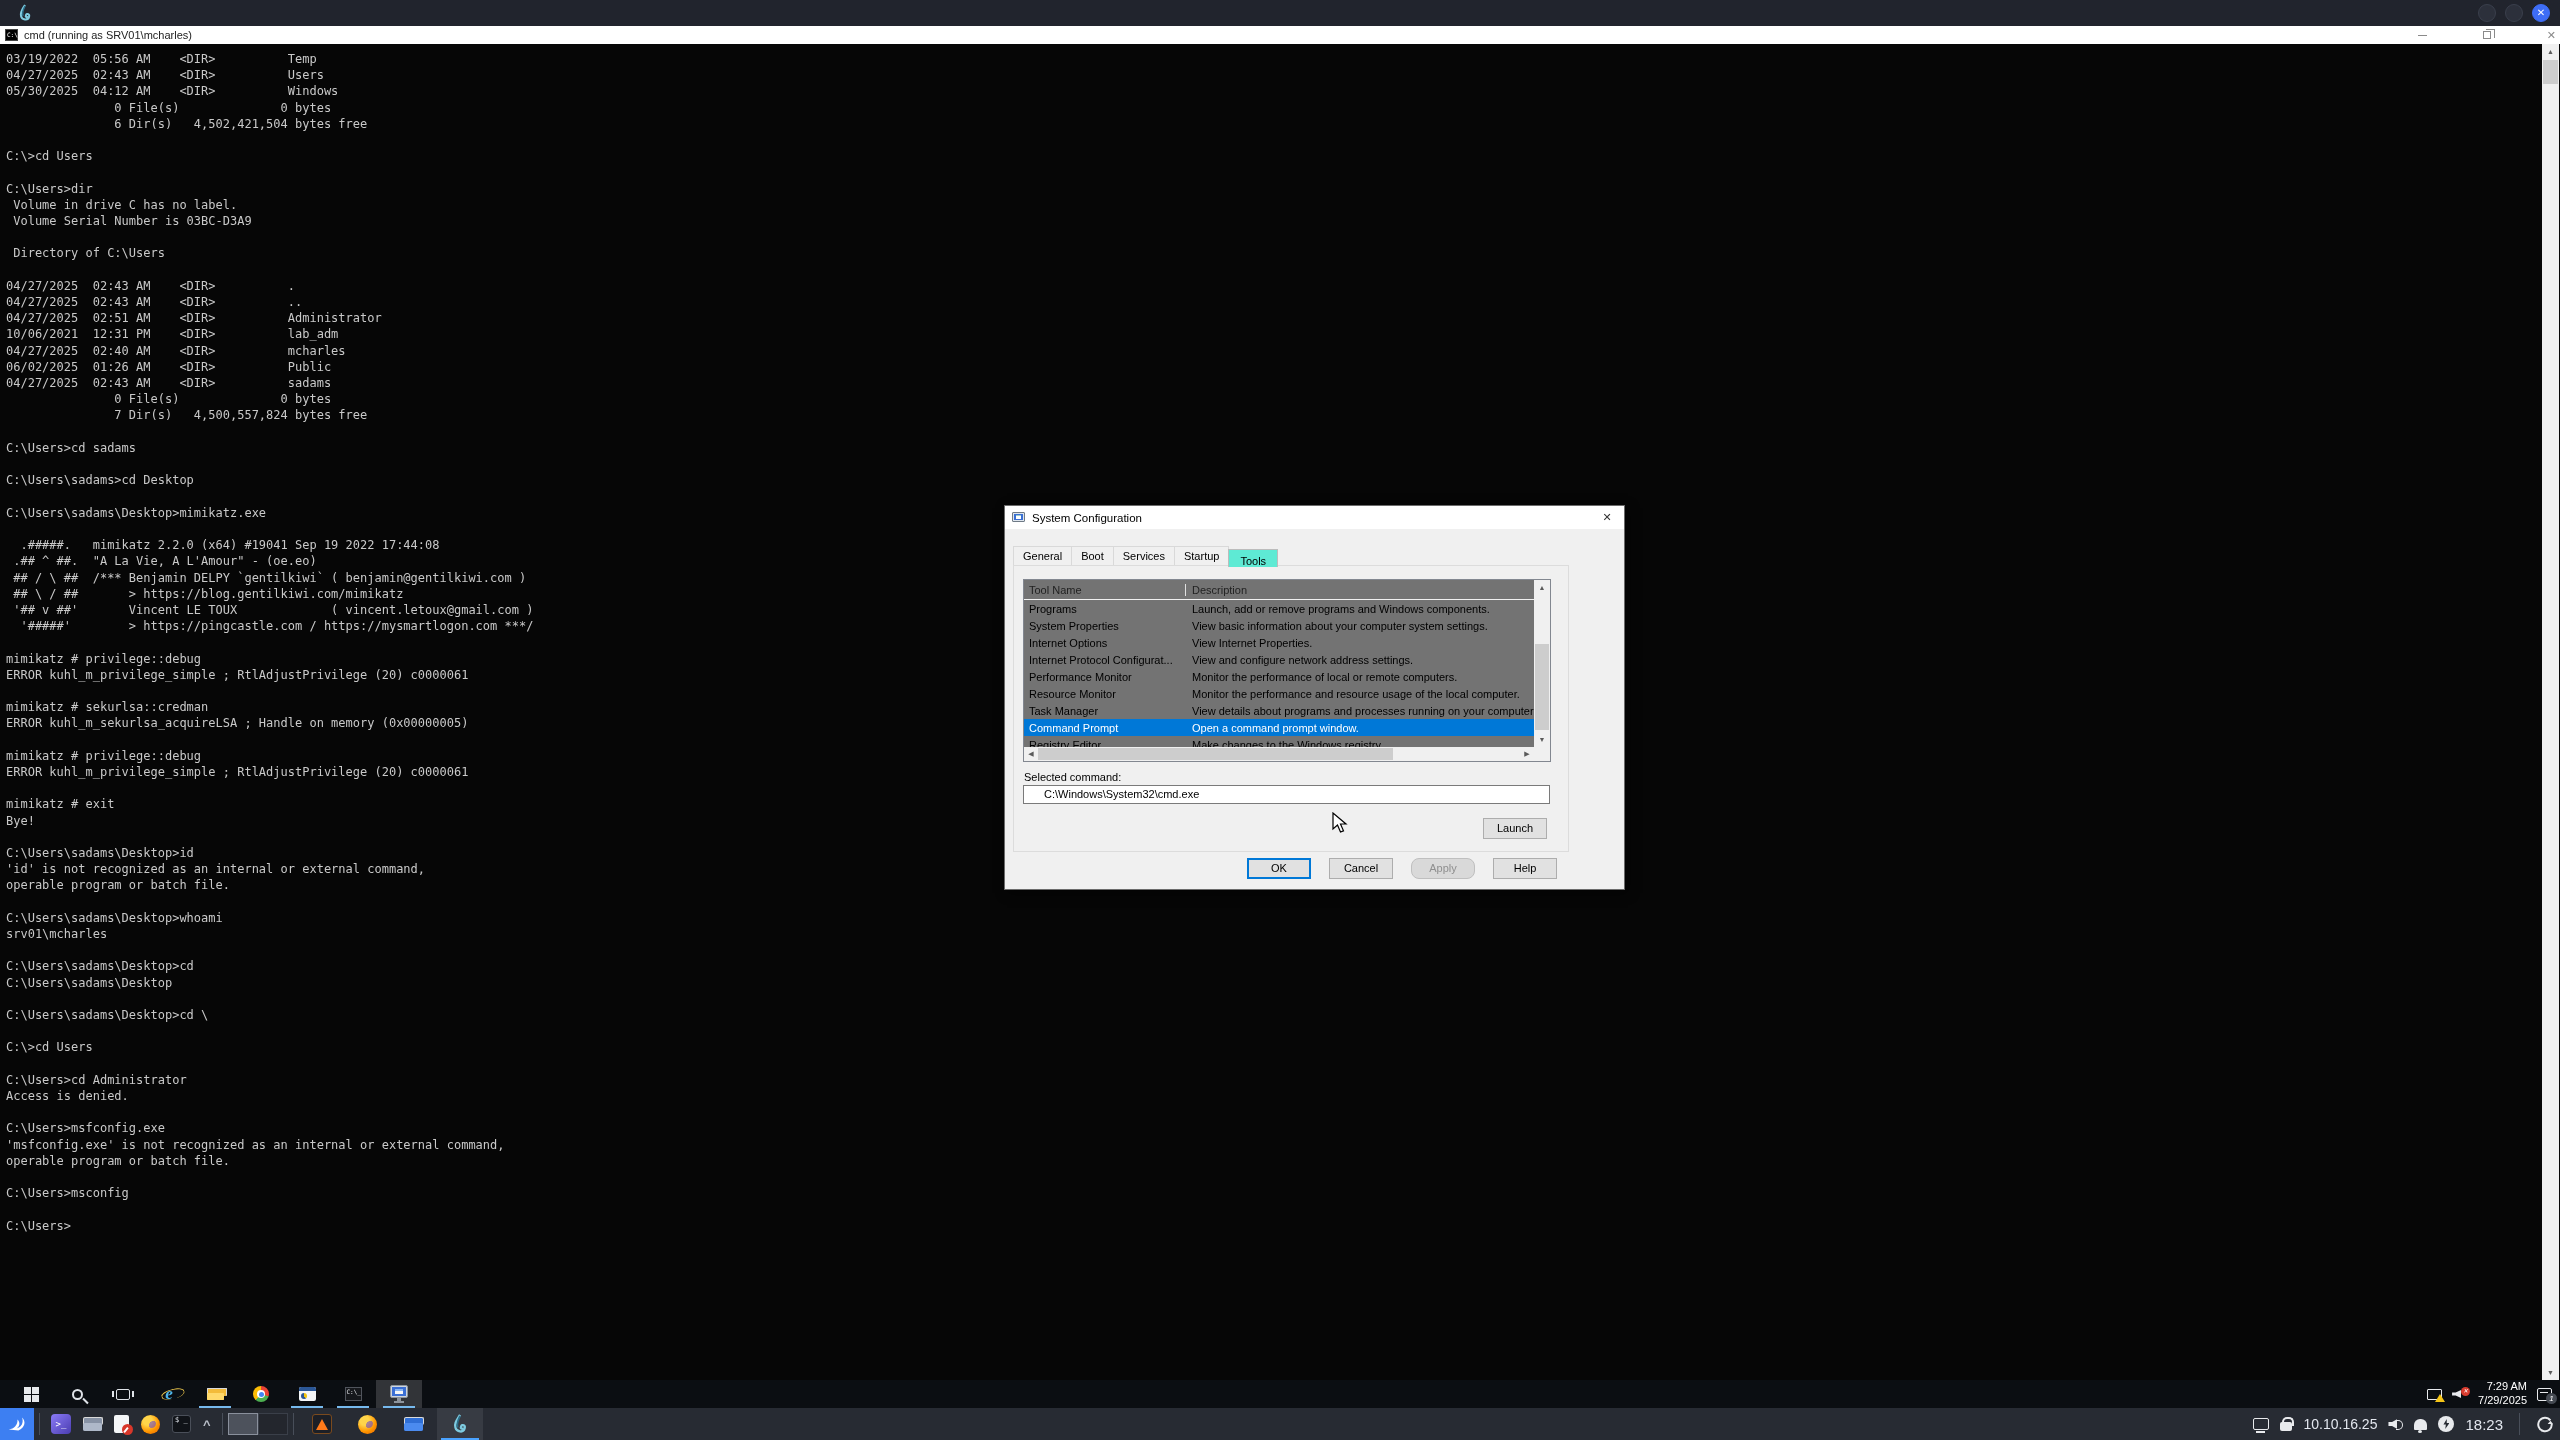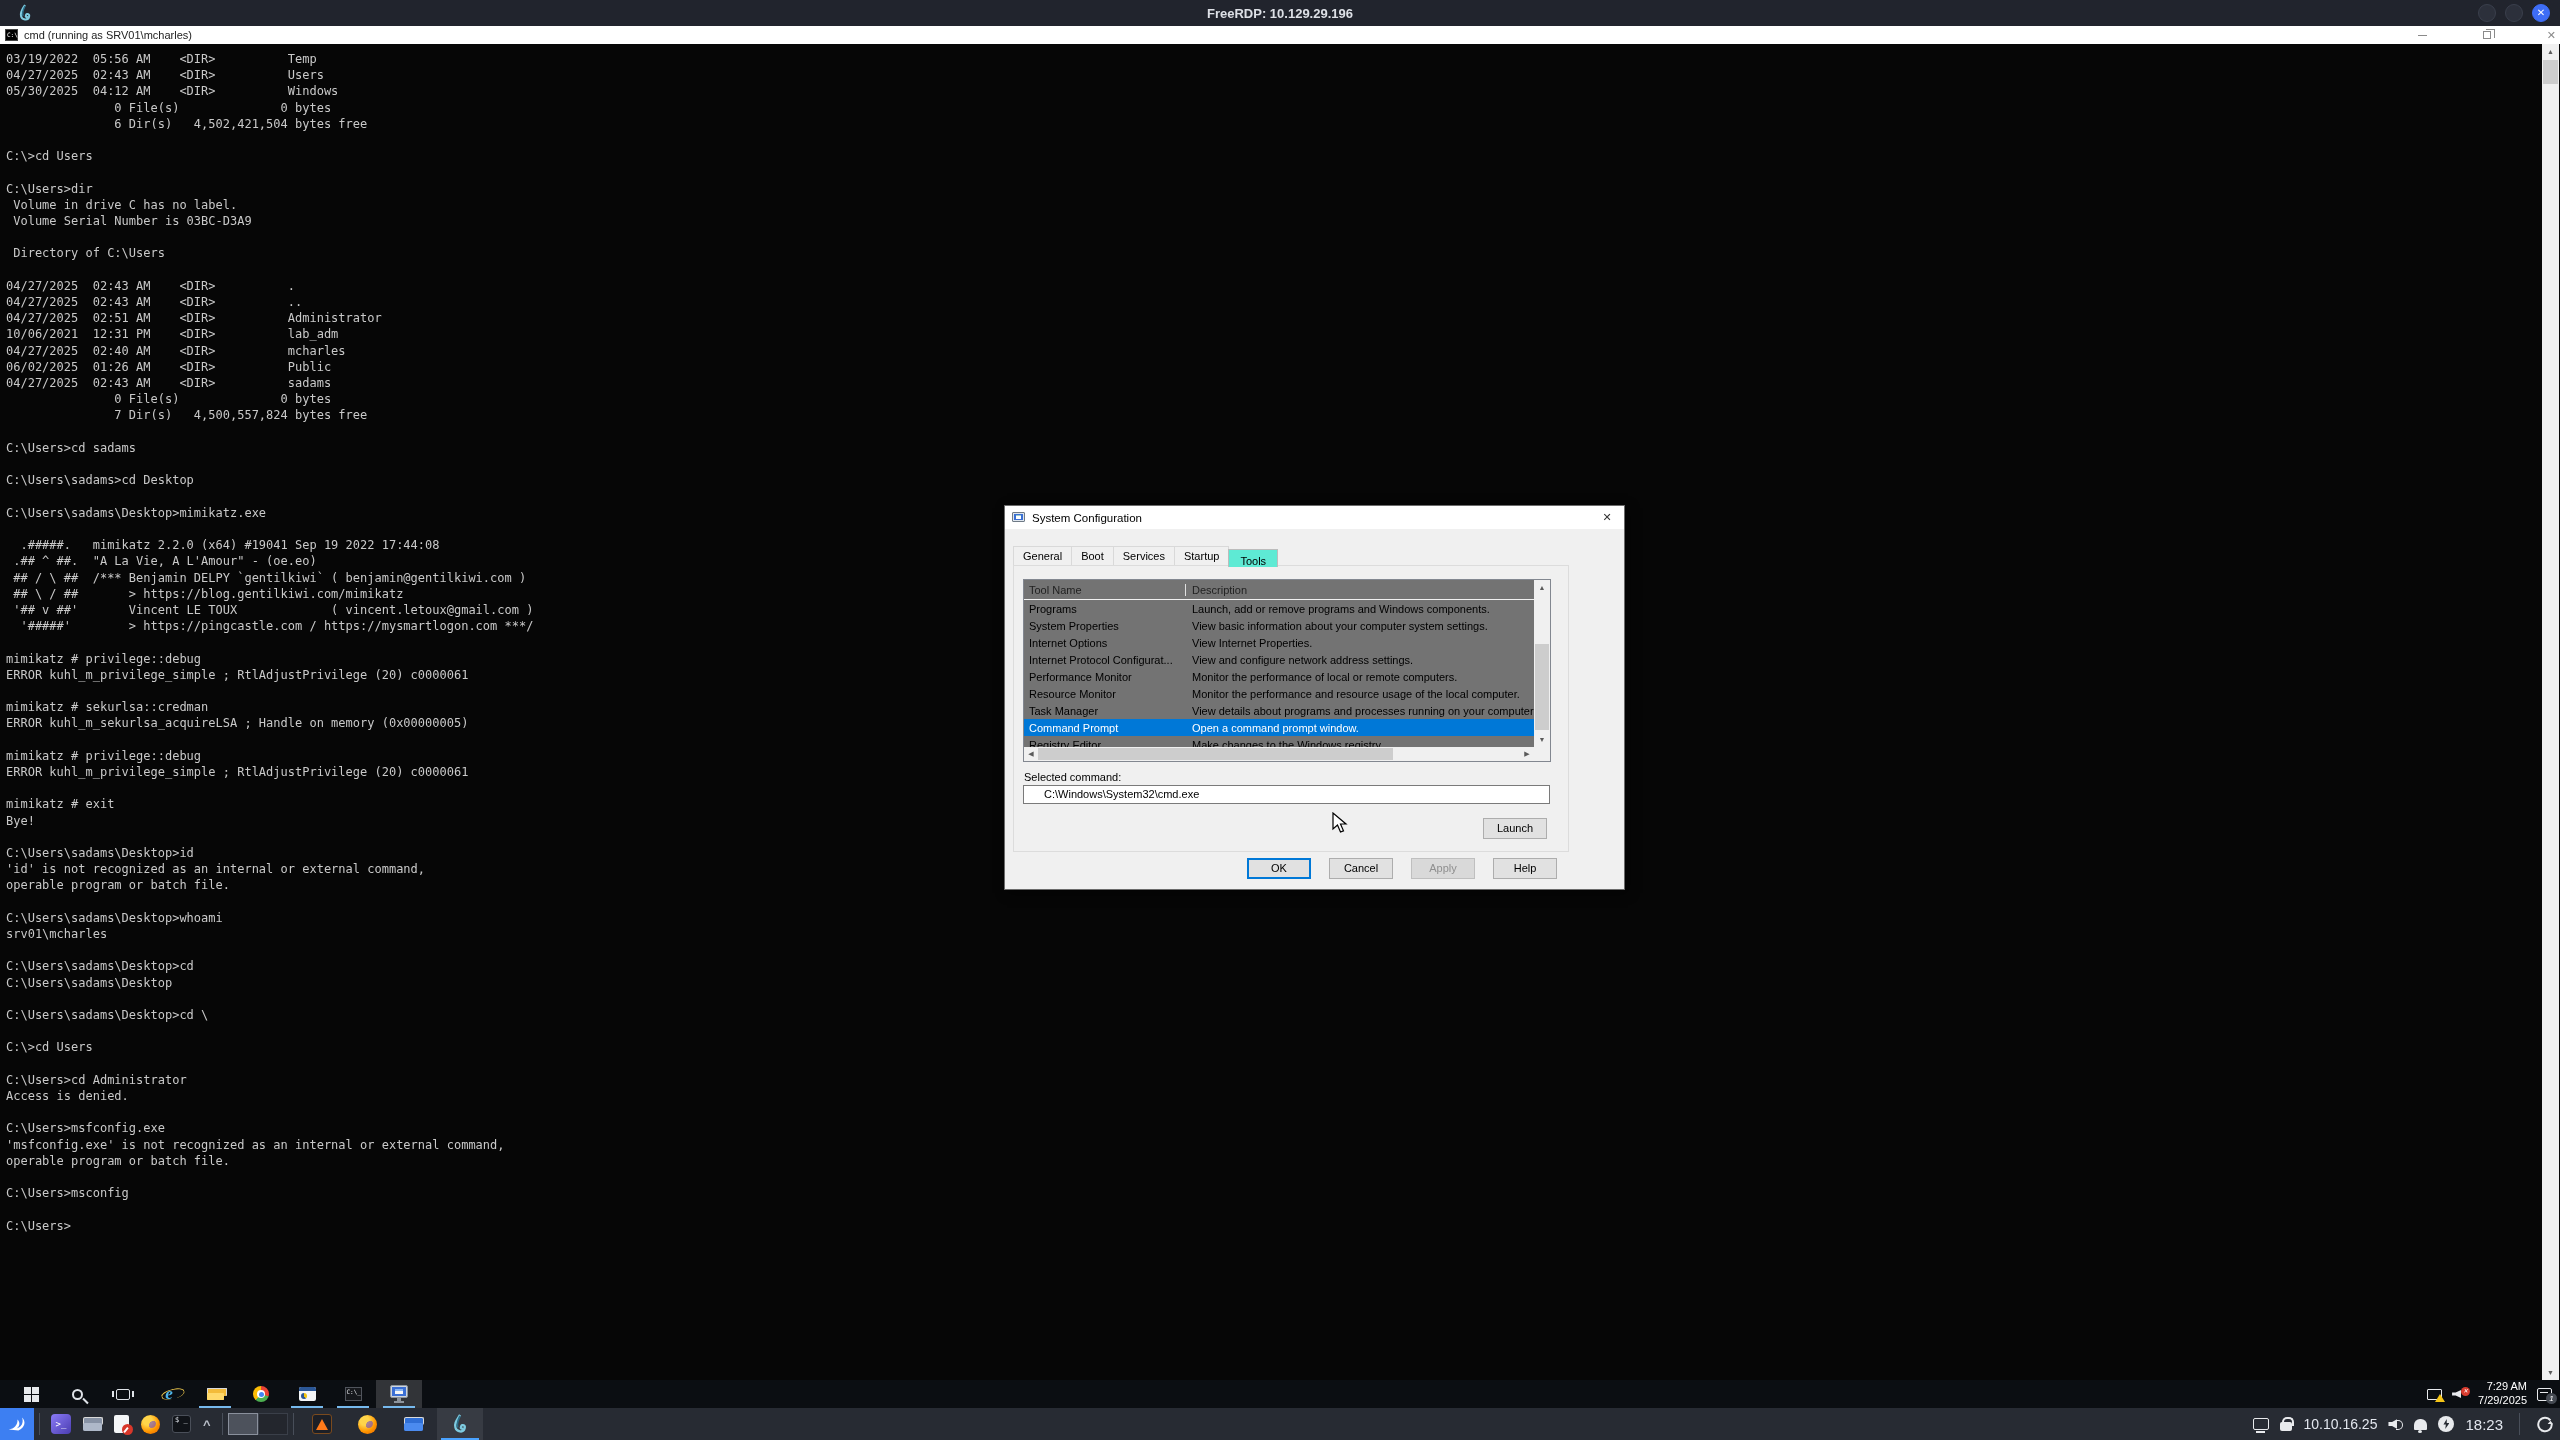--- a/index.html
+++ b/index.html
@@ -61,21 +61,21 @@
   #lv-hthumb { position:absolute; left:14px; top:1px; width:355px; height:12px; background:#cdcdcd; }
   .h-arrow { position:absolute; top:0; width:14px; height:14px; color:#5a5a5a; font-size:7px; text-align:center; line-height:14px; }
   #lv-corner { position:absolute; right:0; bottom:0; width:16px; height:14px; background:#f0f0f0; }
 
   #sel-cmd-label { position:absolute; left:19px; top:265px; }
   #sel-cmd-box { position:absolute; left:18px; top:279px; width:527px; height:19px; background:#fff; border:1px solid #7a7a7a; font-size:11px; padding:2px 0 0 20px; white-space:nowrap; overflow:hidden; }
   .win-btn { position:absolute; width:64px; height:21px; background:#e1e1e1; border:1px solid #adadad; text-align:center; line-height:19px; font-size:11px; }
   #btn-launch { left:478px; top:312px; }
   #btn-ok { left:242px; top:352px; border:2px solid #0078d7; line-height:17px; }
   #btn-cancel { left:324px; top:352px; }
-  #btn-apply { left:406px; top:352px; background:#d9d9d9; border-color:#bfbfbf; color:#8f8f8f; }
+  #btn-apply { left:406px; top:352px; background:#d9d9d9; border-color:#bfbfbf; color:#8f8f8f;border-radius:8px; }
   #btn-help { left:488px; top:352px; }
 
   
   #win-taskbar { position:absolute; left:0; top:1380px; width:2560px; height:28px; background:#0b0e12; display:flex; align-items:center; }
   .wt-btn { width:46px; height:28px; display:flex; align-items:center; justify-content:center; position:relative; flex:none; }
   .wt-btn.running::after { content:""; position:absolute; left:7px; right:7px; bottom:0; height:2px; background:#76b9ed; }
   .wt-btn.active { background:rgba(255,255,255,.16); }
   .win-logo { display:grid; grid-template-columns:7px 7px; grid-template-rows:7px 7px; gap:1px; }
   .win-logo i { background:#e8eaed; }
   .search-glyph { width:11px; height:11px; border:2px solid #dfe3e8; border-radius:50%; position:relative; }
@@ -162,21 +162,20 @@
 </head>
 <body>
 
 <div id="screen">
 
   <div id="wm-bar">
     <svg class="freerdp-fish" viewBox="0 0 14 18">
       <path d="M7 1 C4 6 2 8 3 12 C4 16 10 17 11 13 C12 10 9 9 8 11 C7 13 9 14 9 12" fill="none" stroke="#7ecbe0" stroke-width="2"></path>
       <path d="M7 2 C5 6 4 9 5 12" fill="none" stroke="#2b6f8a" stroke-width="1.5"></path>
     </svg>
-    <div id="wm-title">FreeRDP: 10.129.29.196</div>
     <div class="wm-circles">
       <div class="wm-circle"></div>
       <div class="wm-circle"></div>
       <div class="wm-circle close">✕</div>
     </div>
   </div>
 
   <div id="cmd-bar">
     <div class="cmd-ico">C:\</div>
     <div id="cmd-title">cmd (running as SRV01\mcharles)</div>

